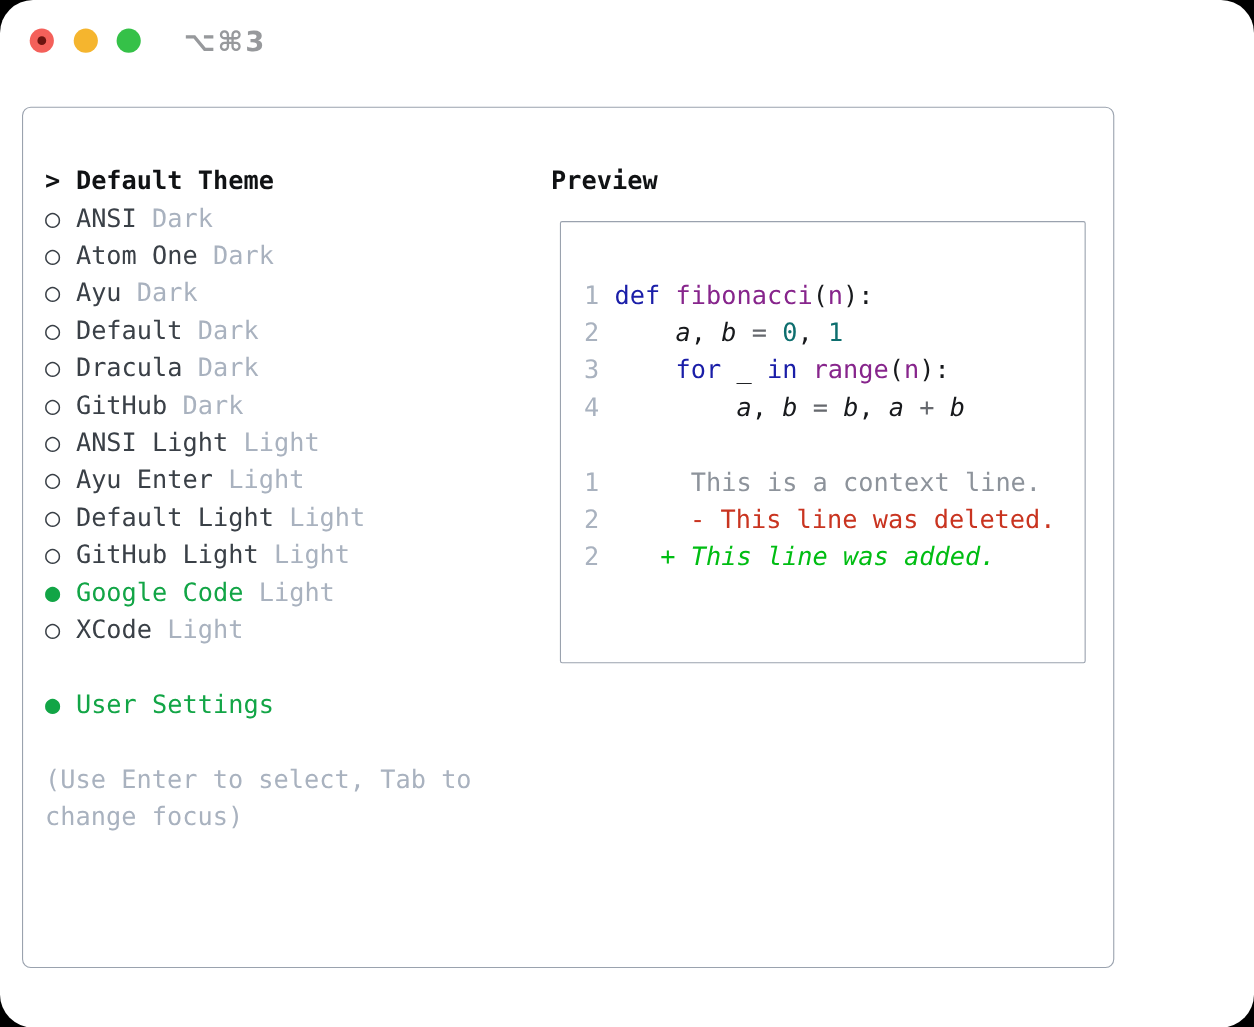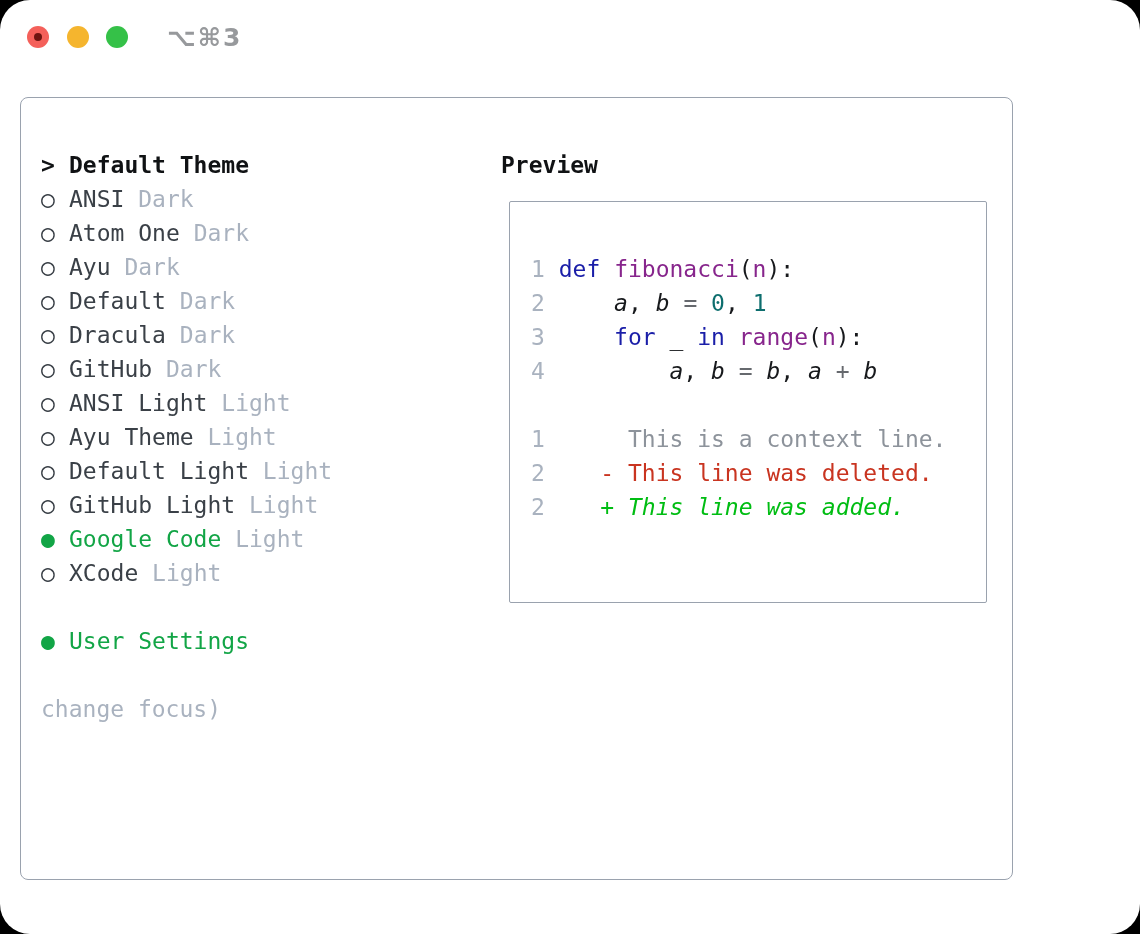--- a/index.html
+++ b/index.html
@@ -56,21 +56,21 @@
   }
   .pline { height:34px; line-height:34px; white-space:pre; font-size:23px; color:var(--plain); }
   .tk-ln { color:var(--lineno); }
   .tk-pl { color:var(--plain); }
   .tk-kw { color:var(--keyword); }
   .tk-fn { color:var(--function); }
   .tk-nm { color:var(--number); }
   .tk-op { color:var(--operator); }
   .tk-va { color:var(--plain); font-style:italic; }
   .tk-cx { color:var(--context); }
-  .tk-de { color:var(--deleted); }
+  .tk-de { color:var(--deleted);margin-left:27px; }
   .tk-ad { color:var(--added);font-style:italic; }
 </style>
 </head>
 <body>
 
 <div class="screen">
 
   <div class="titlebar">
     <span class="tl red">
         <span class="dot"></span>
@@ -86,36 +86,37 @@
       <div class="row hdr-row"><span class="mk">&gt;</span><span>Default Theme</span></div>
 
       <div id="theme-list">
           <div class="row"><span class="mk">○</span><span>ANSI</span><span class="vr"> Dark</span></div>
           <div class="row"><span class="mk">○</span><span>Atom One</span><span class="vr"> Dark</span></div>
           <div class="row"><span class="mk">○</span><span>Ayu</span><span class="vr"> Dark</span></div>
           <div class="row"><span class="mk">○</span><span>Default</span><span class="vr"> Dark</span></div>
           <div class="row"><span class="mk">○</span><span>Dracula</span><span class="vr"> Dark</span></div>
           <div class="row"><span class="mk">○</span><span>GitHub</span><span class="vr"> Dark</span></div>
           <div class="row"><span class="mk">○</span><span>ANSI Light</span><span class="vr"> Light</span></div>
-          <div class="row"><span class="mk">○</span><span>Ayu Theme</span><span class="vr"> Light</span></div>
+          <div class="row"><span class="mk">○</span><span>Ayu Enter</span><span class="vr"> Light</span></div>
           <div class="row"><span class="mk">○</span><span>Default Light</span><span class="vr"> Light</span></div>
           <div class="row"><span class="mk">○</span><span>GitHub Light</span><span class="vr"> Light</span></div>
           <div class="row sel"><span class="mk">●</span><span>Google Code</span><span class="vr"> Light</span></div>
           <div class="row"><span class="mk">○</span><span>XCode</span><span class="vr"> Light</span></div>
         </div>
 
       <div class="row spacer"></div>
 
 
       <div id="apply-list">
           <div class="row sel"><span class="mk">●</span><span>User Settings</span></div>
         </div>
 
       <div class="row spacer"></div>
 
+      <div class="hint-line">(Use Enter to select, Tab to</div>
       <div class="hint-line">change focus)</div>
     </div>
 
     <div class="preview-title">Preview</div>
 
     <div class="preview-box" id="preview-box">
         <div class="pline"><span class="tk-ln">1</span><span class="tk-pl"> </span><span class="tk-kw">def</span><span class="tk-pl"> </span><span class="tk-fn">fibonacci</span><span class="tk-pl">(</span><span class="tk-fn">n</span><span class="tk-pl">):</span></div>
         <div class="pline"><span class="tk-ln">2</span><span class="tk-pl">     </span><span class="tk-va">a</span><span class="tk-pl">, </span><span class="tk-va">b</span><span class="tk-pl"> </span><span class="tk-op">=</span><span class="tk-pl"> </span><span class="tk-nm">0</span><span class="tk-pl">, </span><span class="tk-nm">1</span></div>
         <div class="pline"><span class="tk-ln">3</span><span class="tk-pl">     </span><span class="tk-kw">for</span><span class="tk-pl"> _ </span><span class="tk-kw">in</span><span class="tk-pl"> </span><span class="tk-fn">range</span><span class="tk-pl">(</span><span class="tk-fn">n</span><span class="tk-pl">):</span></div>
         <div class="pline"><span class="tk-ln">4</span><span class="tk-pl">         </span><span class="tk-va">a</span><span class="tk-pl">, </span><span class="tk-va">b</span><span class="tk-pl"> </span><span class="tk-op">=</span><span class="tk-pl"> </span><span class="tk-va">b</span><span class="tk-pl">, </span><span class="tk-va">a</span><span class="tk-pl"> </span><span class="tk-op">+</span><span class="tk-pl"> </span><span class="tk-va">b</span></div>

